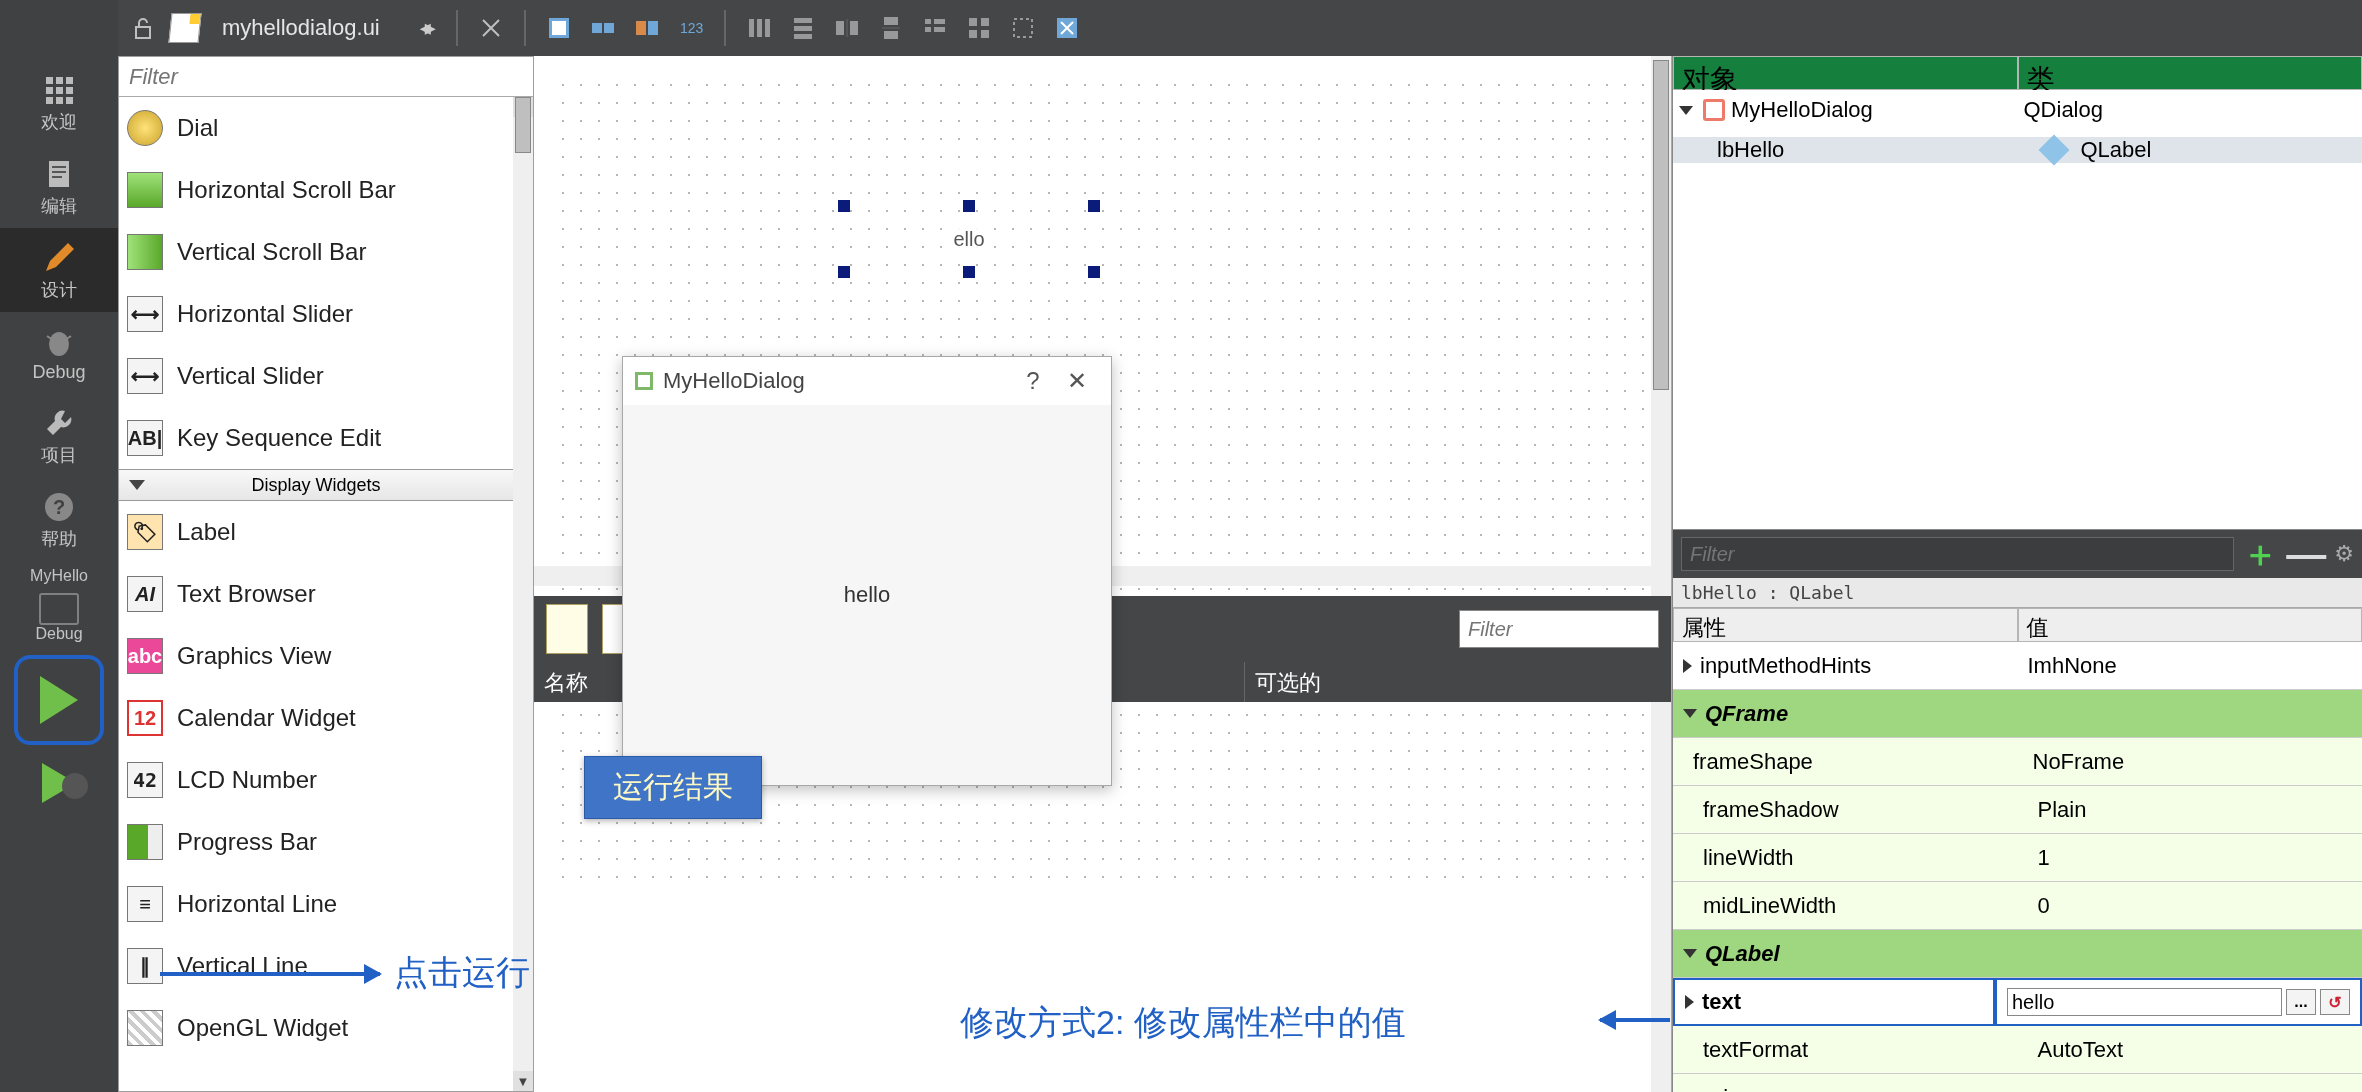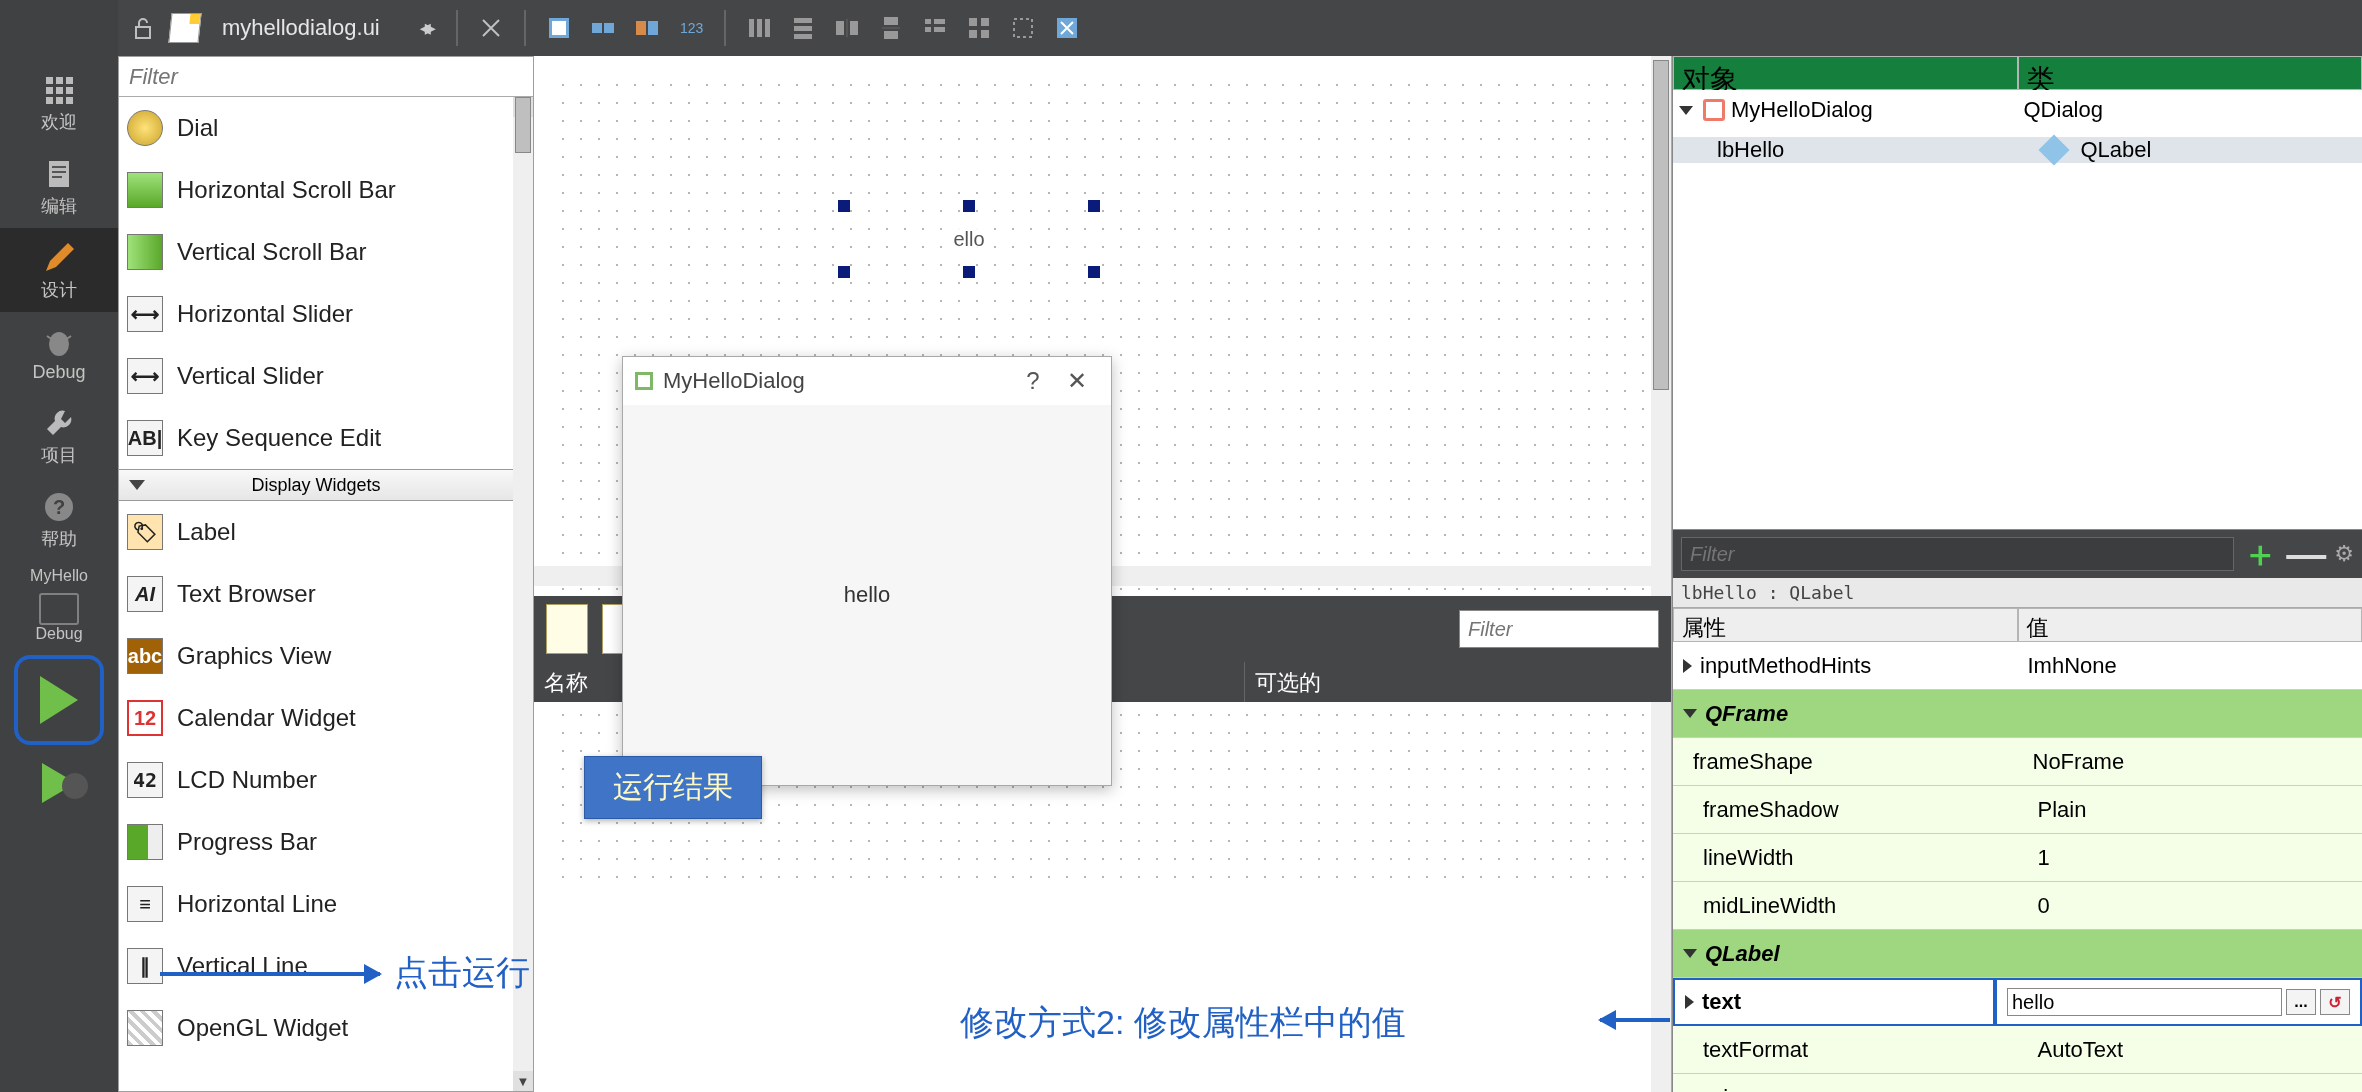--- a/index.html
+++ b/index.html
@@ -340,21 +340,21 @@
                 <div class="wic" style="background:#ffe4b0">🏷</div>
                 <span>Label</span>
               </div>
             <div class="witem">
                 <div class="wic">
                   <i>AI</i>
                 </div>
                 <span>Text Browser</span>
               </div>
             <div class="witem">
-                <div class="wic" style="background:#a16207;color:#fff">abc</div>
+                <div class="wic" style="background:#ec4899;color:#fff">abc</div>
                 <span>Graphics View</span>
               </div>
             <div class="witem">
                 <div class="wic" style="background:#fff;color:#d33;border:2px solid #d33">12</div>
                 <span>Calendar Widget</span>
               </div>
             <div class="witem">
                 <div class="wic" style="font-family:monospace">42</div>
                 <span>LCD Number</span>
               </div>

